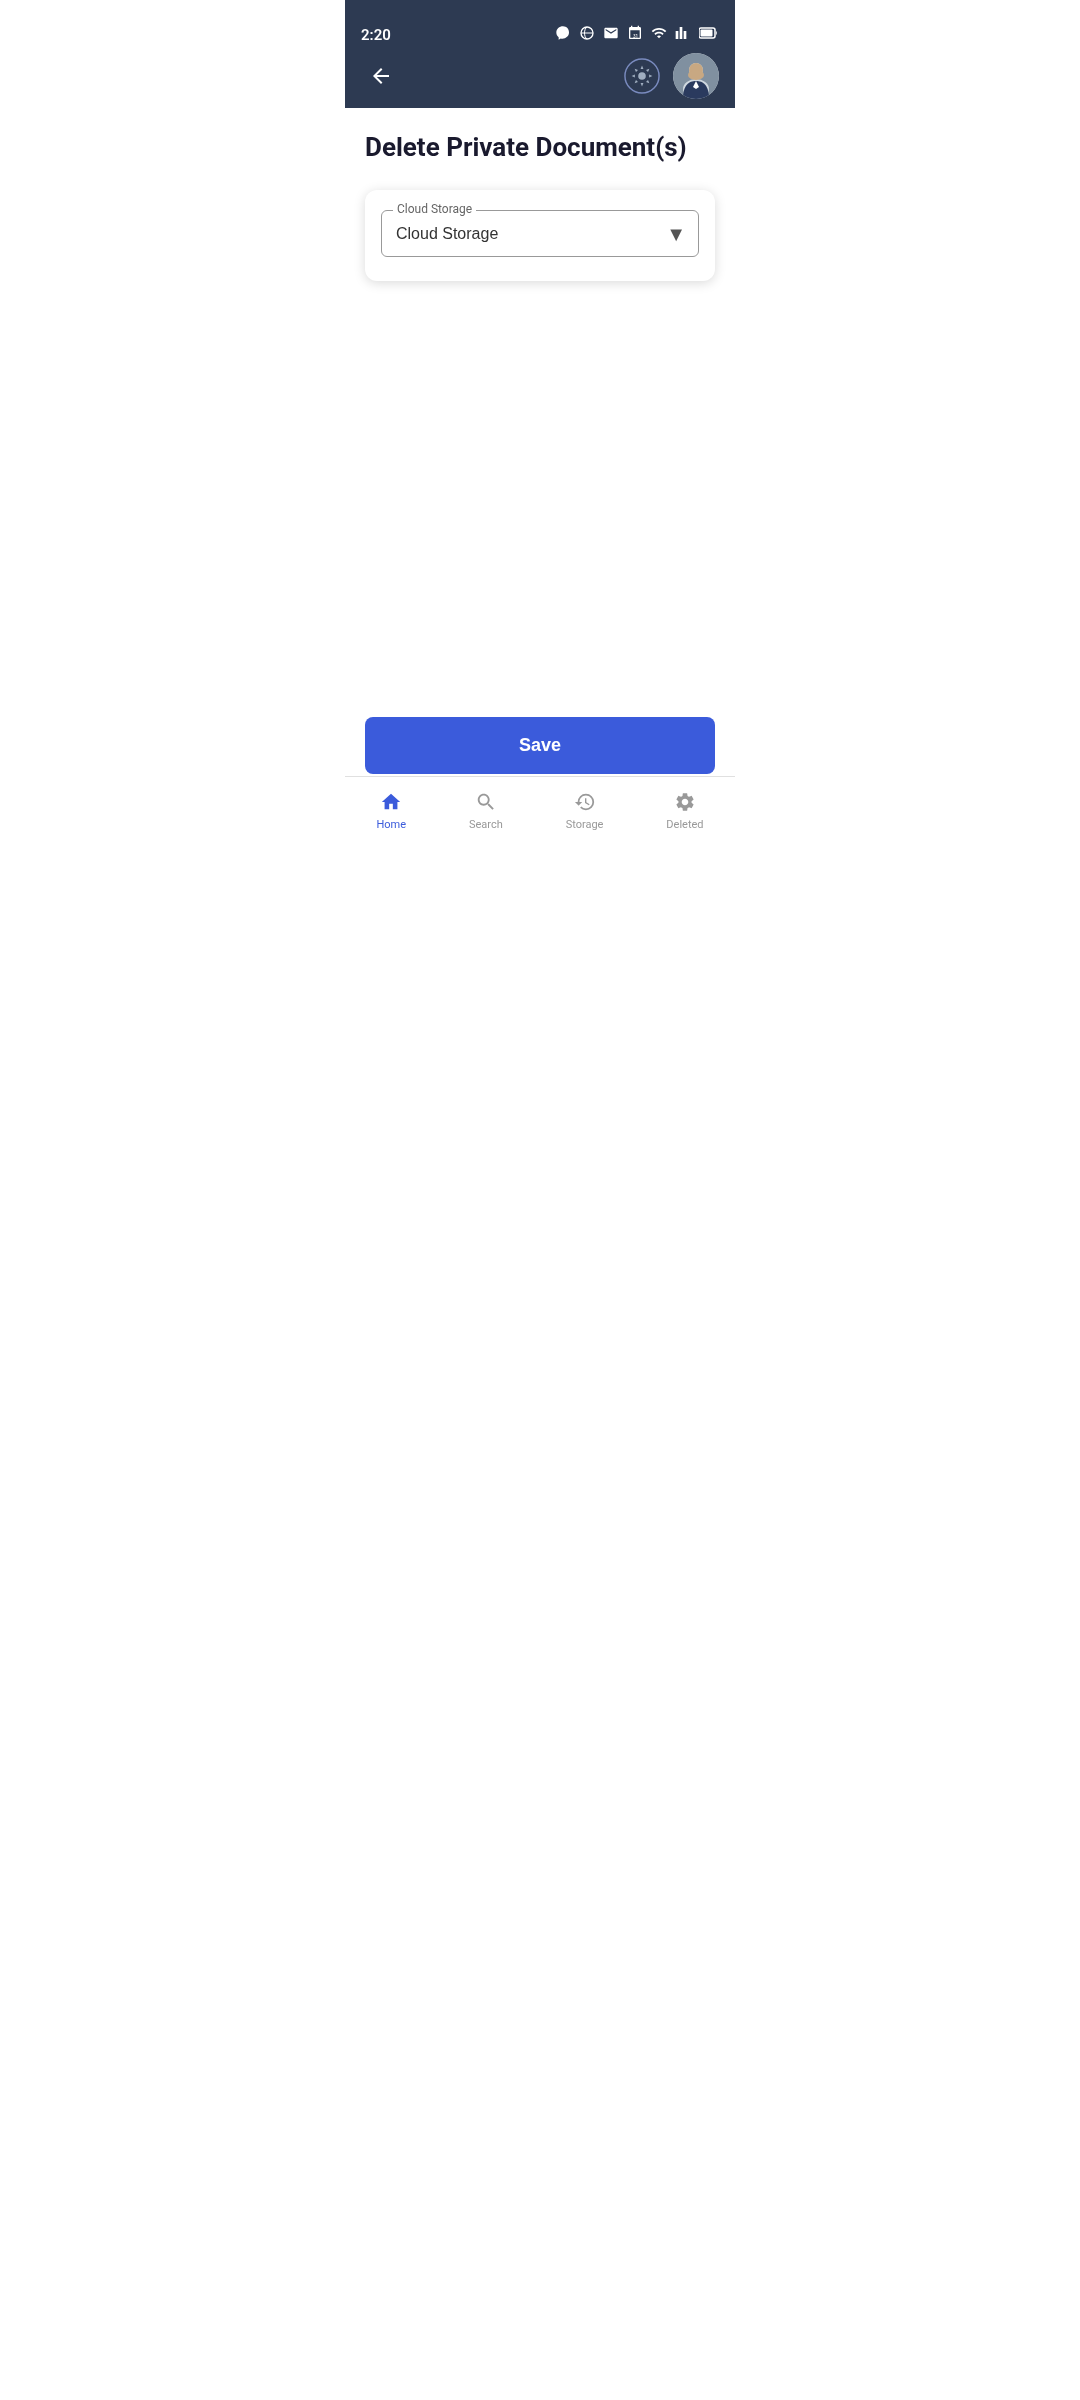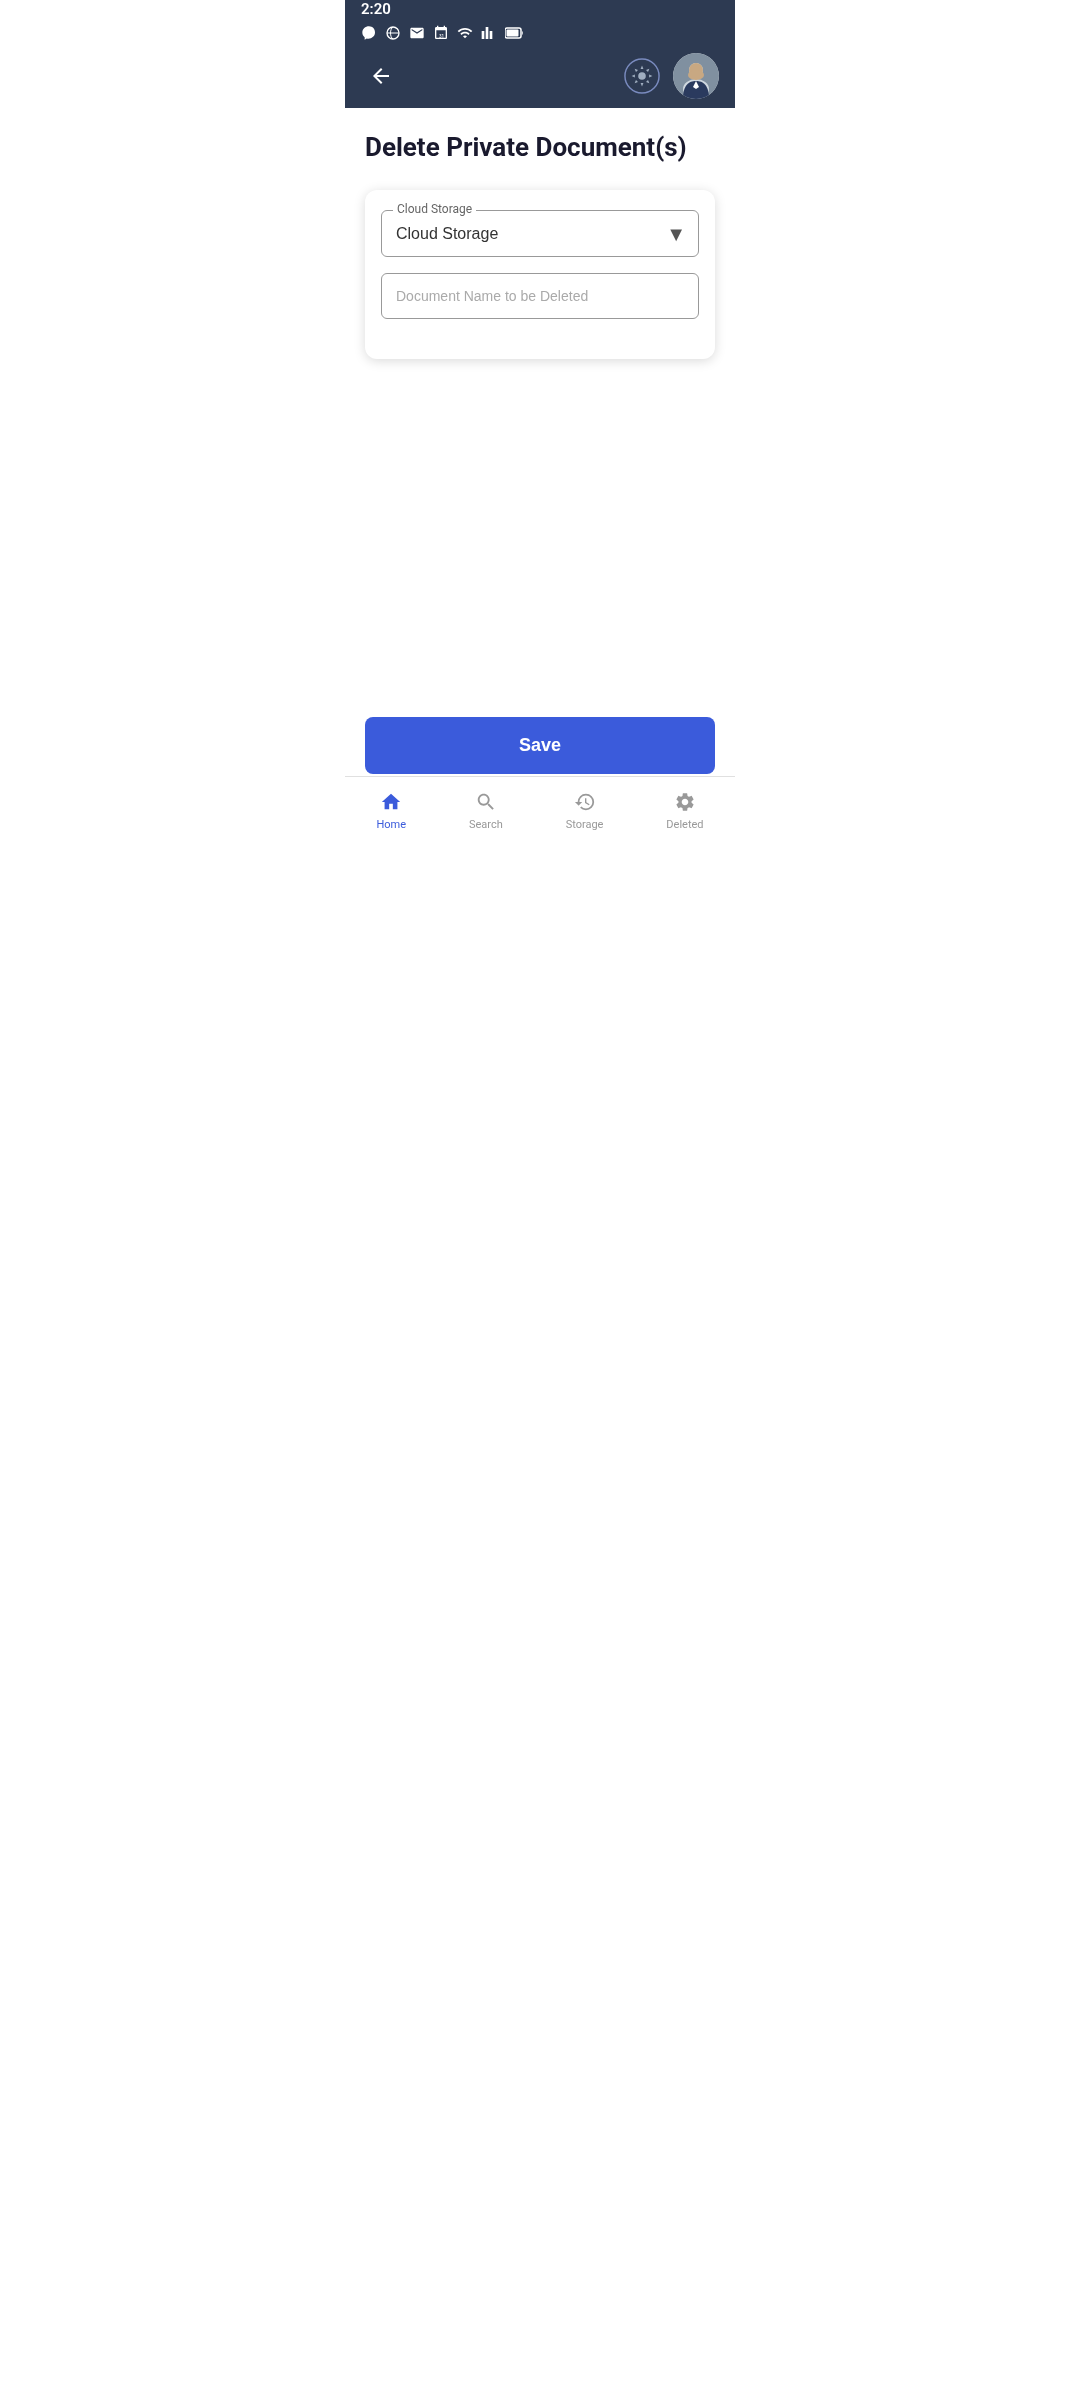--- a/index.html
+++ b/index.html
@@ -17,25 +17,24 @@
       overflow: hidden;
       position: relative;
       margin: 0 auto;
     }
 
     
     .status-bar {
       background: #2d3a52;
       height: 44px;
       display: flex;
-      align-items: flex-start;
+      align-items: flex-end;
       justify-content: space-between;
       padding: 0 16px;
       color: white;
-      flex-direction: column;
     }
 
     .status-bar-time {
       font-size: 15px;
       font-weight: 600;
       color: white;
     }
 
     .status-bar-icons {
       display: flex;
@@ -121,21 +120,21 @@
     }
 
     .form-card {
       background: #ffffff;
       border-radius: 12px;
       padding: 20px 16px 24px 16px;
       box-shadow: 0 2px 12px rgba(0,0,0,0.15);
     }
 
     .form-field {
-      margin-bottom: 16px;
+      margin-bottom: 0;
       position: relative;
     }
 
     .form-field label {
       position: absolute;
       top: -8px;
       left: 12px;
       background: white;
       padding: 0 4px;
       font-size: 12px;
@@ -376,25 +375,20 @@
         <select class="form-select">
           <option value="cloud-storage">Cloud Storage</option>
           <option value="google-drive">Google Drive</option>
           <option value="dropbox">Dropbox</option>
           <option value="onedrive">OneDrive</option>
         </select>
         <span class="select-arrow">▼</span>
       </div>
     </div>
 
-    <div class="form-field">
-      <div class="form-input-wrapper">
-        <input type="text" class="form-input" placeholder="Document Name to be Deleted" style="">
-      </div>
-    </div>
   </div>
 </div>
 
 <div class="save-btn-container">
   <button class="save-btn">Save</button>
 </div>
 
 <div class="bottom-nav">
   <div class="nav-item nav-item-active">
     <span class="nav-icon active">

